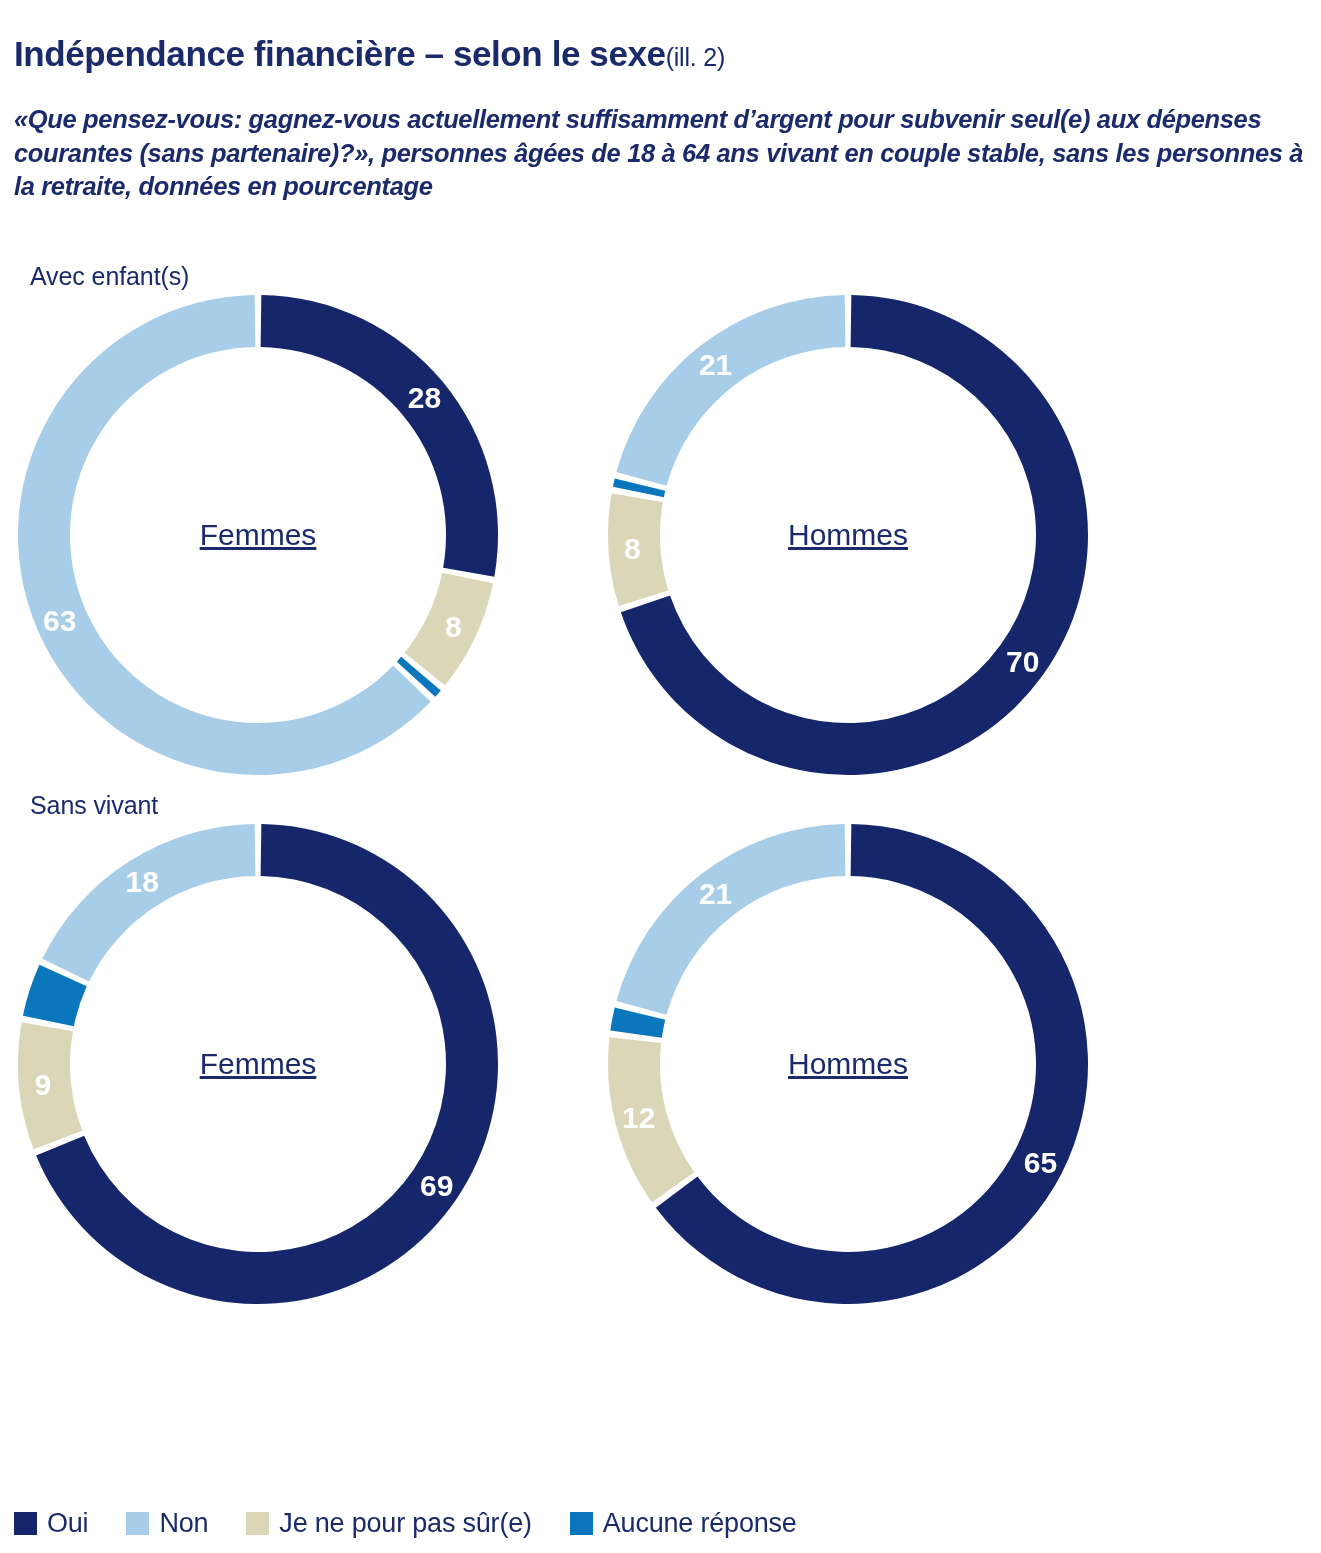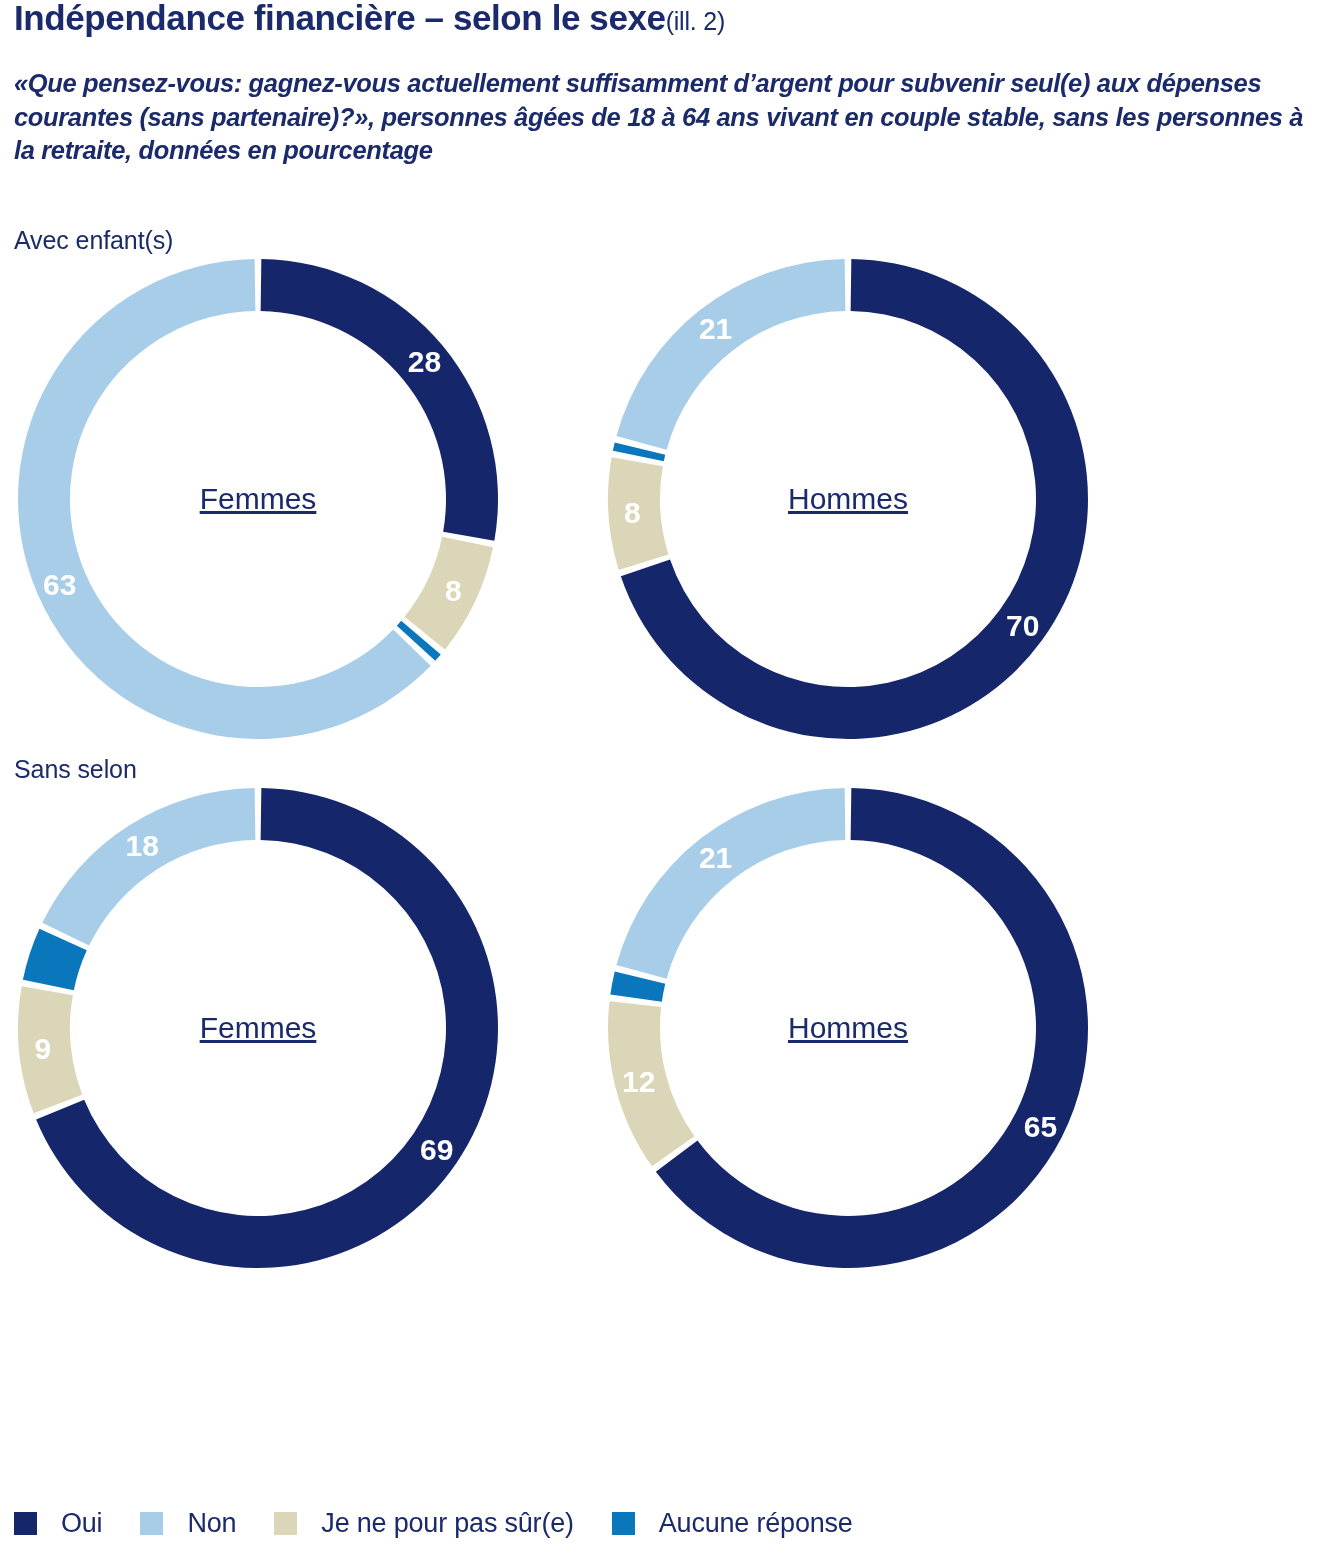--- a/index.html
+++ b/index.html
@@ -18,20 +18,21 @@
   .page {
     position: relative;
     width: 1321px;
     height: 1553px;
     box-sizing: border-box;
     padding: 0 14px;
   }
 
   
   .title-row {
+    padding-top: 36px;
     line-height: 1.0;
     white-space: nowrap;
   }
   .title-main {
     font-size: 35px;
     font-weight: bold;
     letter-spacing: -0.4px;
     color: #1a2a6b;
   }
   .title-ill {
@@ -50,20 +51,21 @@
     color: #1a2a6b;
     max-width: 1300px;
   }
 
   
   .group-heading {
     font-size: 25px;
     font-weight: normal;
     color: #1a2a6b;
     letter-spacing: -0.1px;
+    margin-left: 16px;
   }
   .group-heading.avec { margin-top: 58px; }
   .group-heading.sans { margin-top: 0; }
 
   
   .charts-row {
     display: flex;
     position: relative;
   }
   .chart-cell {
@@ -99,21 +101,20 @@
     left: 14px;
     bottom: 14px;
     display: flex;
     align-items: center;
   }
   .legend-item {
     display: flex;
     align-items: center;
     margin-right: 38px;
     white-space: nowrap;
-    gap: 14px;
   }
   .legend-item:last-child { margin-right: 1px; }
   .legend-swatch {
     width: 23px;
     height: 23px;
     margin-right: 10px;
     flex: 0 0 auto;
   }
   .legend-label {
     font-size: 27px;
@@ -163,21 +164,21 @@
             <text x="28.426226659493352" y="257.5627522183318" text-anchor="middle" dominant-baseline="central" fill="#ffffff" class="value-text" font-family="&quot;Liberation Sans&quot;, sans-serif" font-size="30" font-weight="bold">8</text>
             <path d="M 8.901940096157404 195.74129892496856 A 240 240 0 0 1 10.72935986114885 187.56589285537854 L 61.271331891233274 199.7932827367132 A 188 188 0 0 0 59.839853075323305 206.1973508245587 Z" fill="#0a77bd"></path>
             <path d="M 12.396041326645218 181.0745971261926 A 240 240 0 0 1 240.64907671860507 4.023394237766979 L 241.37511009624066 56.0183254862508 A 188 188 0 0 0 62.576899039205415 194.70843441551756 Z" fill="#a8cde8"></path>
             <text x="111.61207641095709" y="73.32651732685088" text-anchor="middle" dominant-baseline="central" fill="#ffffff" class="value-text" font-family="&quot;Liberation Sans&quot;, sans-serif" font-size="30" font-weight="bold">21</text>
           </svg>
         <div class="donut-center-label">Hommes</div>
       </div>
     </div>
   </div>
 
-  <div class="group-heading sans">Sans selon</div>
+  <div class="group-heading sans">Sans vivant</div>
 
   <div class="charts-row">
     <div class="chart-cell">
       <div class="donut-wrap">
         <svg class="donut-svg" width="488" height="488" viewBox="0 0 488 488">
             <path d="M 247.3509232813949 4.023394237766979 A 240 240 0 1 1 22.108951933044892 335.4568903240659 L 70.18534568088518 315.64123075385163 A 188 188 0 1 0 246.62488990375934 56.0183254862508 Z" fill="#16266b"></path>
             <text x="422.64940404330537" y="365.41000961606017" text-anchor="middle" dominant-baseline="central" fill="#ffffff" class="value-text" font-family="&quot;Liberation Sans&quot;, sans-serif" font-size="30" font-weight="bold">69</text>
             <path d="M 19.64183766495654 329.2256709779529 A 240 240 0 0 1 7.646139277070034 202.324437359937 L 58.85614243370486 211.35414259861733 A 188 188 0 0 0 68.25277283754929 310.7601089327298 Z" fill="#dcd6b8"></path>
             <text x="28.95861564573474" y="264.3273956767993" text-anchor="middle" dominant-baseline="central" fill="#ffffff" class="value-text" font-family="&quot;Liberation Sans&quot;, sans-serif" font-size="30" font-weight="bold">9</text>
             <path d="M 8.901940096157404 195.74129892496856 A 240 240 0 0 1 25.435921406517338 144.85493684211036 L 72.79147176843858 166.33636719298647 A 188 188 0 0 0 59.839853075323305 206.1973508245587 Z" fill="#0a77bd"></path>

